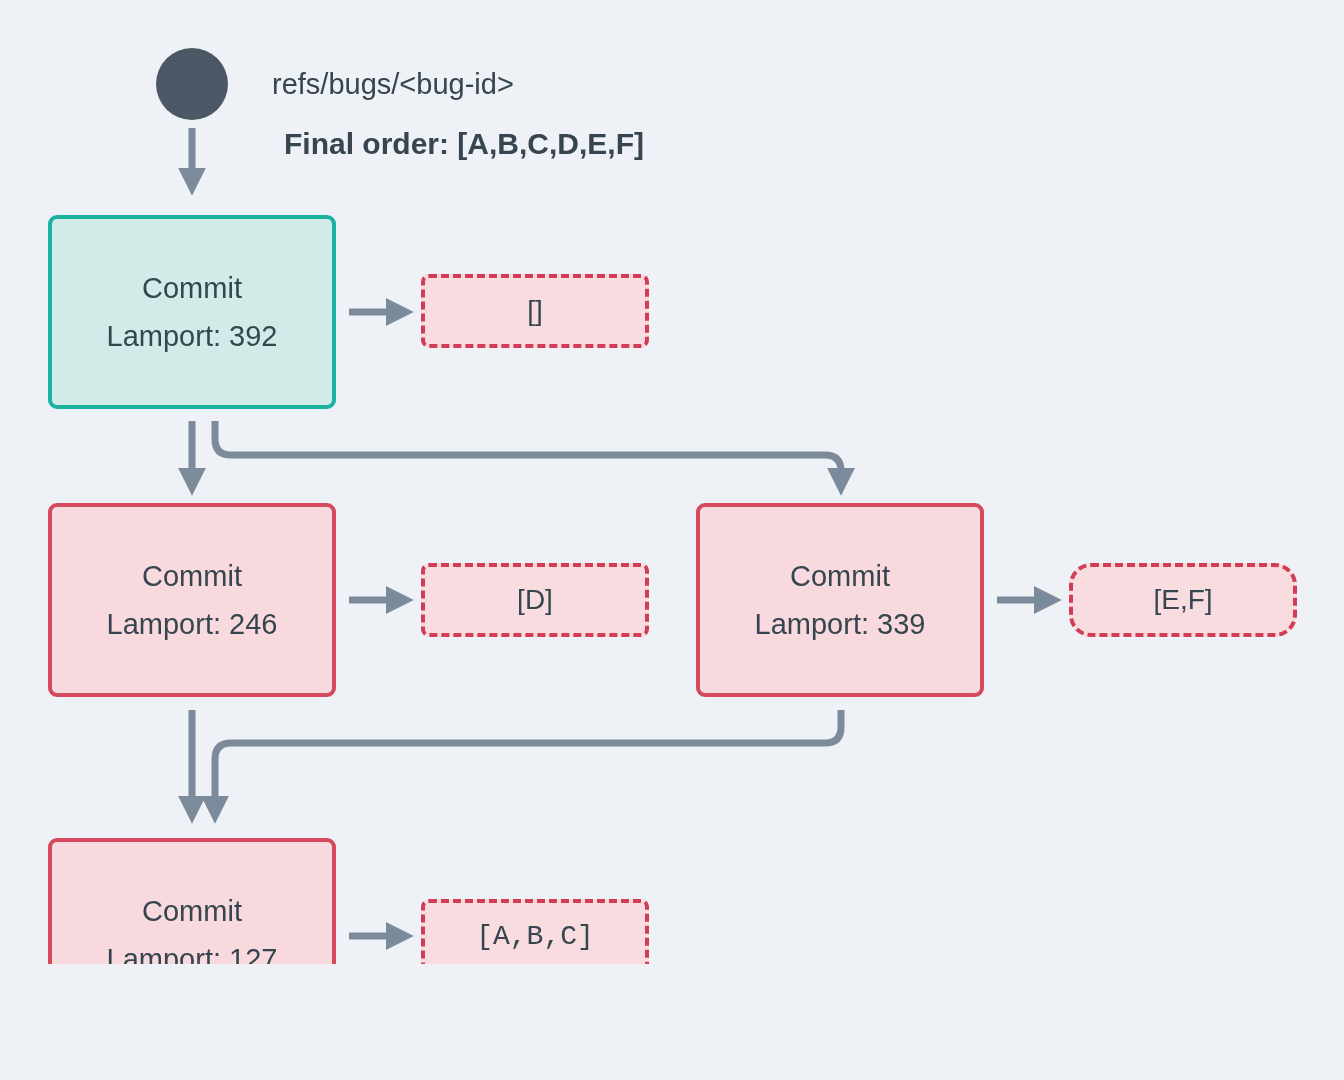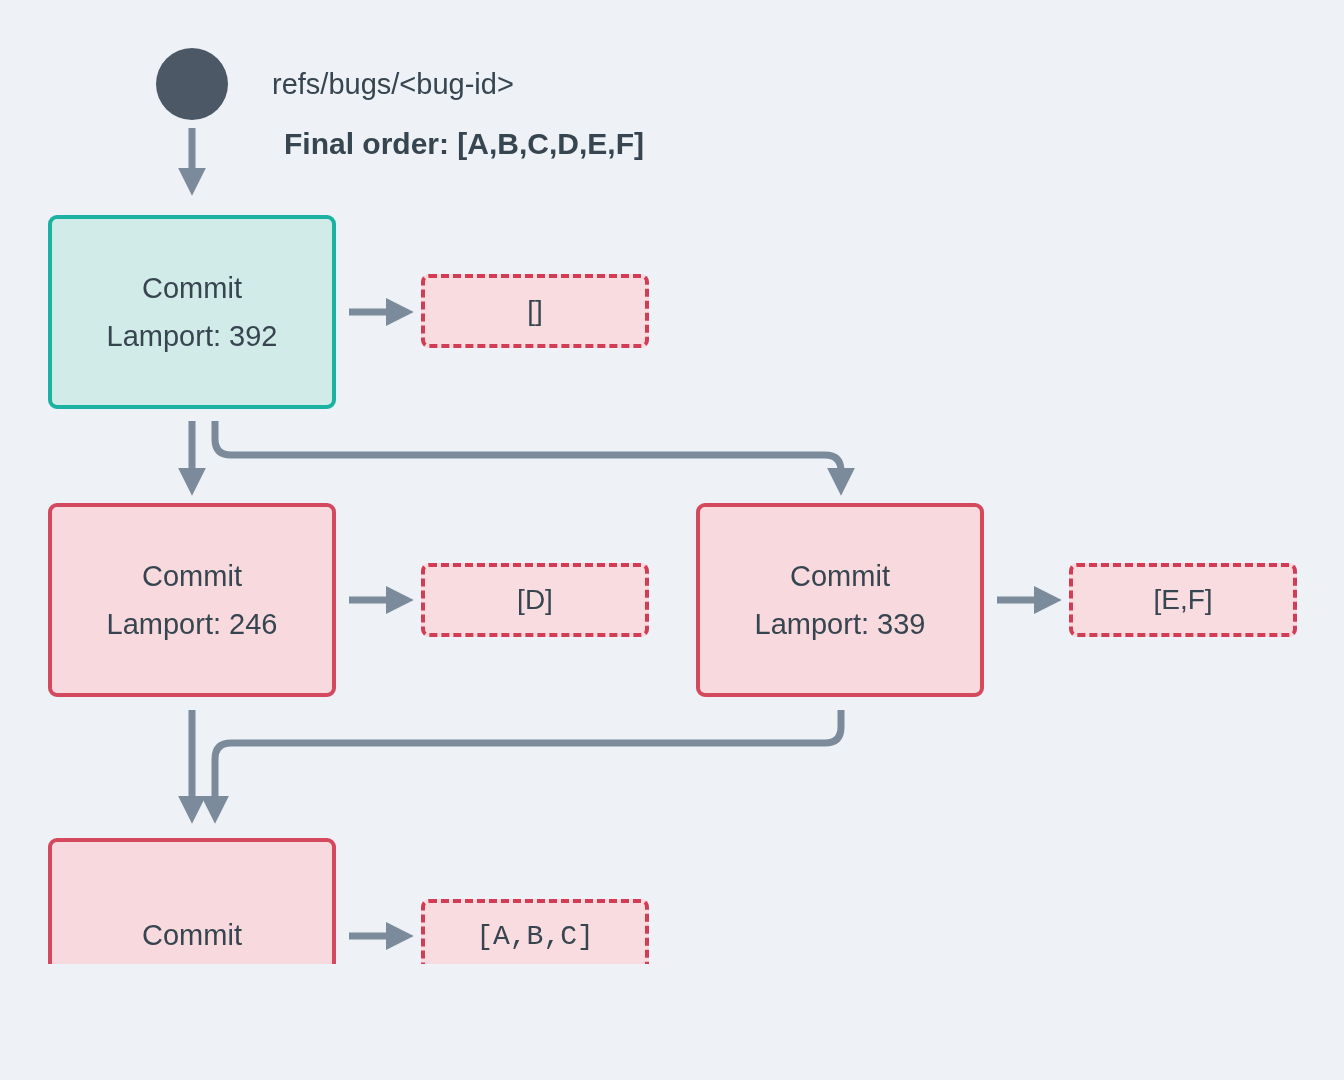--- a/index.html
+++ b/index.html
@@ -74,21 +74,21 @@
     box-sizing: border-box;
     background: var(--dashed-fill, #f9dce0);
     border: 4px dashed var(--dashed-border, #d23d55);
     display: flex;
     align-items: center;
     justify-content: center;
     font-size: 28px;
   }
   .ops-864 { left: 421px;  top: 274px; }
   .ops-246 { left: 421px;  top: 563px; }
-  .ops-537 { left: 1069px; top: 563px; }
+  .ops-537 { left: 1069px; top: 563px; border-radius: 22px; }
   .ops-127 { left: 421px;  top: 899px; font-family: Liberation Mono, monospace; }
   .edge {
     fill: none;
     stroke: var(--arrow, #7b8b9b);
     stroke-width: 7;
   }
 </style>
 </head>
 <body>
 
@@ -139,19 +139,20 @@
     <div>Commit</div>
     <div>Lamport: 339</div>
   </div>
 
   <div class="ops-list ops-537">
     <span>[E,F]</span>
   </div>
 
   <div class="commit-node red node-127">
     <div>Commit</div>
+    <div>Lamport: 127</div>
   </div>
 
   <div class="ops-list ops-127">
     <span>[A,B,C]</span>
   </div>
 
 </div>
 
 </body></html>

